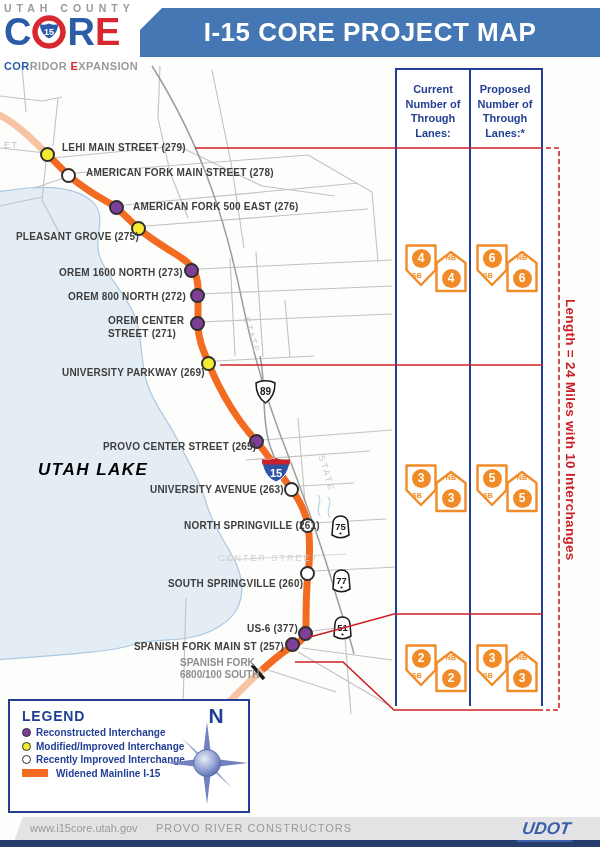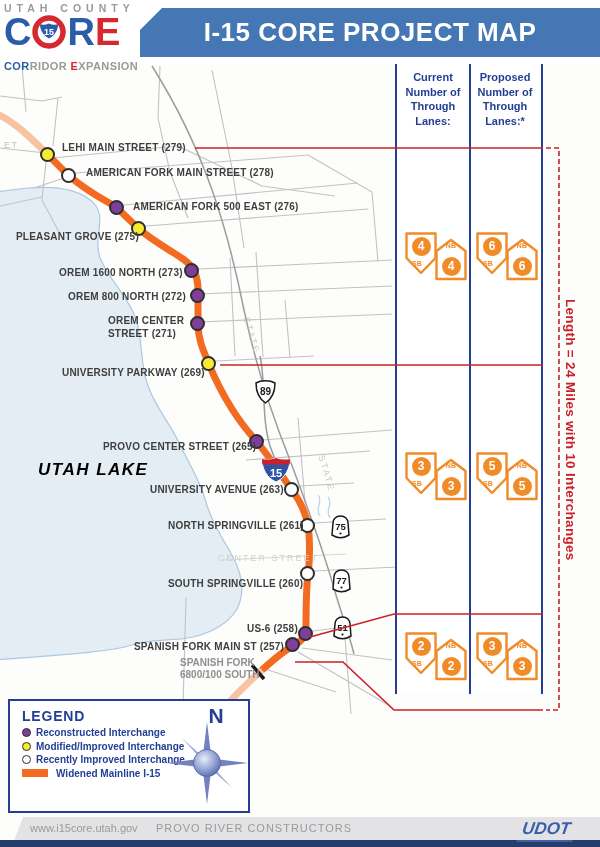--- a/index.html
+++ b/index.html
@@ -25,21 +25,21 @@
   .banner span{color:#fff;font-size:26px;font-weight:bold;letter-spacing:.5px;white-space:nowrap;}
 
   
   .ic-dot{position:absolute;width:11px;height:11px;border:2.5px solid #2e2e2e;border-radius:50%;background:#fff;}
   .ic-label{position:absolute;font-size:10px;font-weight:bold;color:#3e3e3e;letter-spacing:.2px;
             white-space:pre-line;line-height:13px;}
   .st-label{position:absolute;white-space:pre-line;transform-origin:left top;}
   .shield{position:absolute;}
 
   
-  .panel{position:absolute;left:395px;top:56px;width:148px;height:638px;z-index:3;background:#fff;
+  .panel{position:absolute;left:395px;top:68px;width:148px;height:638px;z-index:3;background:#fff;
          border:2px solid #233f94;border-bottom:none;box-sizing:border-box;}
   .panel-divider{position:absolute;left:72px;top:0;width:2px;height:636px;background:#233f94;}
   .panel-col-header{position:absolute;top:12px;width:72px;text-align:center;color:#233f94;
                     font-size:11px;font-weight:bold;line-height:14.5px;white-space:pre-line;}
   .panel-col-header.col1{left:0;} .panel-col-header.col2{left:72px;text-align:center;}
   .badge-pair{position:absolute;width:64px;height:50px;}
   .badge{position:absolute;width:32px;height:43px;}
   .badge.sb{left:0;top:0;} .badge.nb{left:30px;top:6px;}
   .badge svg{position:absolute;left:0;top:0;}
   .badge polygon{fill:#fff;stroke:#f08b28;stroke-width:2.4;stroke-linejoin:round;}
@@ -182,25 +182,25 @@
       <div class="ic-dot" style="left: 190px; top: 316px; background: rgb(125, 63, 152);"></div>
       <div class="ic-label" style="left: 108px; top: 314px;">OREM CENTER
 STREET (271)</div>
       <div class="ic-dot" style="left: 201px; top: 356px; background: rgb(245, 235, 51);"></div>
       <div class="ic-label" style="left: 62px; top: 366px;">UNIVERSITY PARKWAY (269)</div>
       <div class="ic-dot" style="left: 249px; top: 434px; background: rgb(125, 63, 152);"></div>
       <div class="ic-label" style="left: 103px; top: 440px;">PROVO CENTER STREET (265)</div>
       <div class="ic-dot" style="left: 284px; top: 482px; background: rgb(255, 255, 255);"></div>
       <div class="ic-label" style="left: 150px; top: 483px;">UNIVERSITY AVENUE (263)</div>
       <div class="ic-dot" style="left: 300px; top: 518px; background: rgb(255, 255, 255);"></div>
-      <div class="ic-label" style="left: 168px; top: 519px;">NORTH SPRINGVILLE (261)</div>
+      <div class="ic-label" style="left: 184px; top: 519px;">NORTH SPRINGVILLE (261)</div>
       <div class="ic-dot" style="left: 300px; top: 566px; background: rgb(255, 255, 255);"></div>
       <div class="ic-label" style="left: 168px; top: 577px;">SOUTH SPRINGVILLE (260)</div>
       <div class="ic-dot" style="left: 298px; top: 626px; background: rgb(125, 63, 152);"></div>
-      <div class="ic-label" style="left: 247px; top: 622px;">US-6 (258)</div>
+      <div class="ic-label" style="left: 247px; top: 622px;">US-6 (377)</div>
       <div class="ic-dot" style="left: 285px; top: 637px; background: rgb(125, 63, 152);"></div>
       <div class="ic-label" style="left: 134px; top: 640px;">SPANISH FORK MAIN ST (257)</div>
     </div>
 
   <div class="panel">
     <div class="panel-divider"></div>
     <div class="panel-col-header col1">Current
 Number of
 Through
 Lanes:</div>

